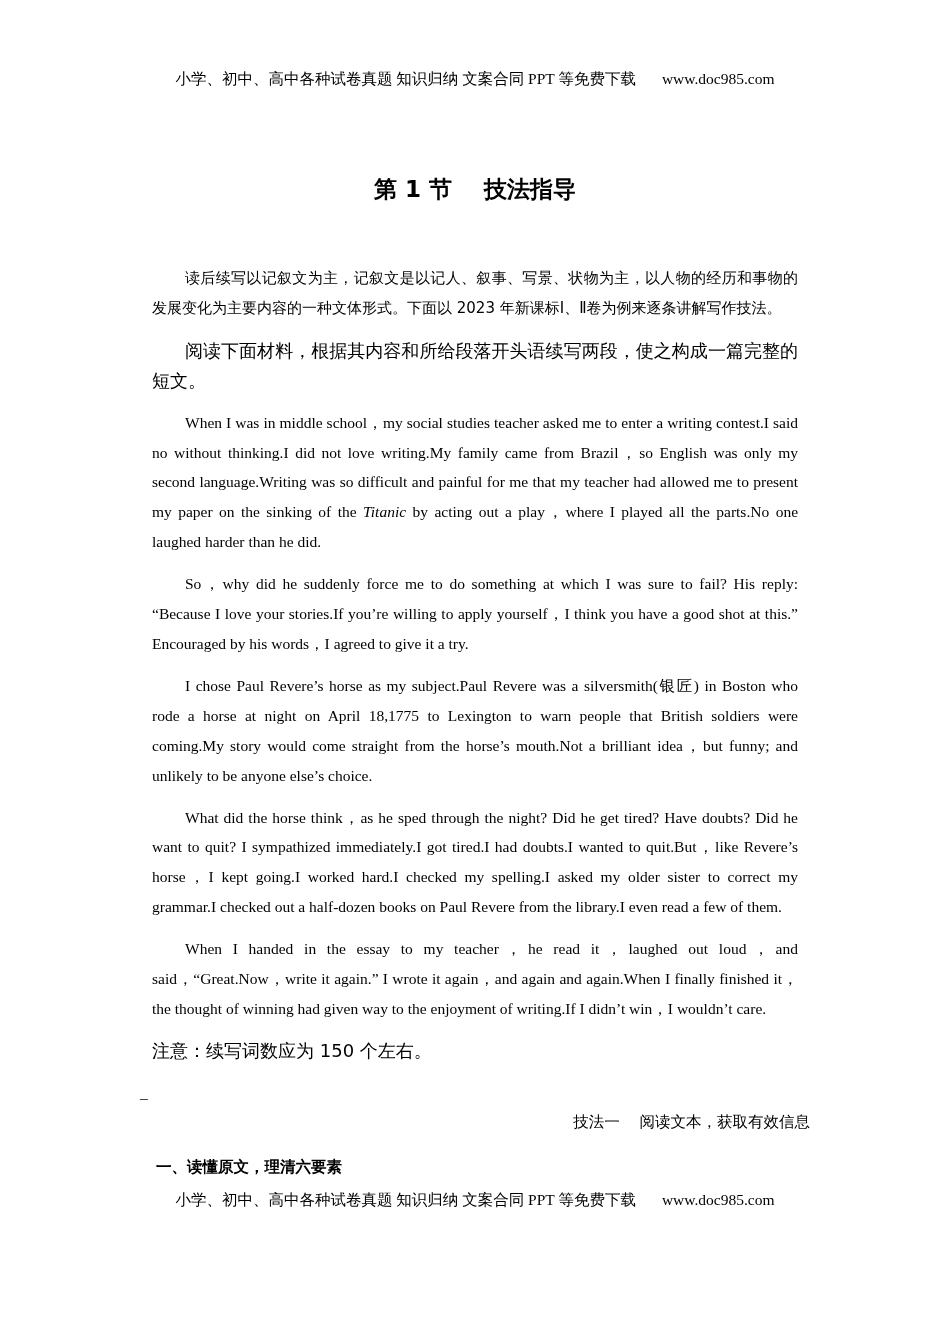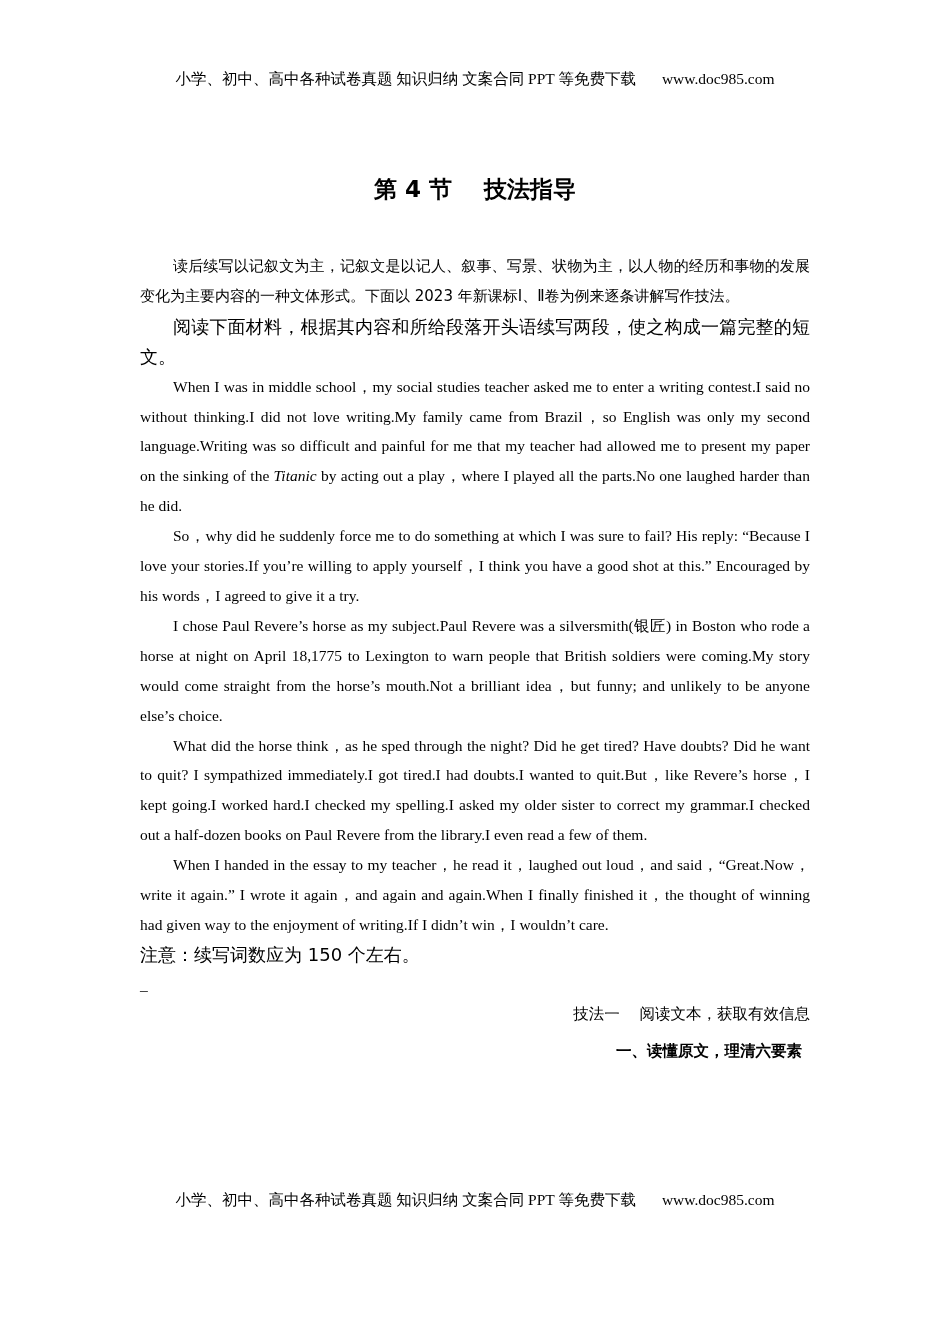--- a/index.html
+++ b/index.html
@@ -55,21 +55,21 @@
     }
     .content {
       position: absolute;
       top: 252px;
       left: 140px;
       width: 670px;
       font-size: 15.5px;
       line-height: 29.9px;
     }
     .p {
-      margin: 0;
+      margin: 12px;
       text-align: justify;
       text-indent: 33px;
     }
     .p.noindent { text-indent: 0; }
     .cn-intro {
       font-family: "DejaVu Sans", sans-serif;
       font-size: 15px;
       line-height: 29.9px;
     }
     .cn {
@@ -83,37 +83,36 @@
     }
     .section-title {
       margin: 0;
       text-align: right;
       font-family: "DejaVu Sans", sans-serif;
       font-size: 15.5px;
       line-height: 29px;
       white-space: pre;
     }
     .sub-title {
-      margin: 8px;
+      margin: 16px;
       font-family: "DejaVu Sans", sans-serif;
       font-size: 15.5px;
       line-height: 29px;
       font-weight: bold;
-      text-align: right;
     }
     i { font-style: italic; }
   </style>
 </head>
 <body>
 
 <div class="header-bar">
   <span>小学、初中、高中各种试卷真题  知识归纳  文案合同  PPT 等免费下载</span><span class="site">www.doc985.com</span>
 </div>
 
-<div class="title">第 4 节    技法指导</div>
+<div class="title">第 1 节    技法指导</div>
 
 <div class="content">
   <p class="p cn-intro">读后续写以记叙文为主，记叙文是以记人、叙事、写景、状物为主，以人物的经历和事物的发展变化为主要内容的一种文体形式。下面以 2023 年新课标Ⅰ、Ⅱ卷为例来逐条讲解写作技法。</p>
   <p class="p cn">阅读下面材料，根据其内容和所给段落开头语续写两段，使之构成一篇完整的短文。</p>
 
   <p class="p"><span>When I was in middle school，my social studies teacher asked me to enter a writing contest.I said no without thinking.I did not love writing.My family came from Brazil，so English was only my second language.Writing was so difficult and painful for me that my teacher had allowed me to present my paper on the sinking of the </span><i>Titanic</i><span> by acting out a play，where I played all the parts.No one laughed harder than he did.</span></p>
   <p class="p">So，why did he suddenly force me to do something at which I was sure to fail? His reply: “Because I love your stories.If you’re willing to apply yourself，I think you have a good shot at this.” Encouraged by his words，I agreed to give it a try.</p>
   <p class="p">I chose Paul Revere’s horse as my subject.Paul Revere was a silversmith(银匠) in Boston who rode a horse at night on April 18,1775 to Lexington to warn people that British soldiers were coming.My story would come straight from the horse’s mouth.Not a brilliant idea，but funny; and unlikely to be anyone else’s choice.</p>
   <p class="p">What did the horse think，as he sped through the night? Did he get tired? Have doubts? Did he want to quit? I sympathized immediately.I got tired.I had doubts.I wanted to quit.But，like Revere’s horse，I kept going.I worked hard.I checked my spelling.I asked my older sister to correct my grammar.I checked out a half-dozen books on Paul Revere from the library.I even read a few of them.</p>
   <p class="p">When I handed in the essay to my teacher，he read it，laughed out loud，and said，“Great.Now，write it again.” I wrote it again，and again and again.When I finally finished it，the thought of winning had given way to the enjoyment of writing.If I didn’t win，I wouldn’t care.</p>

